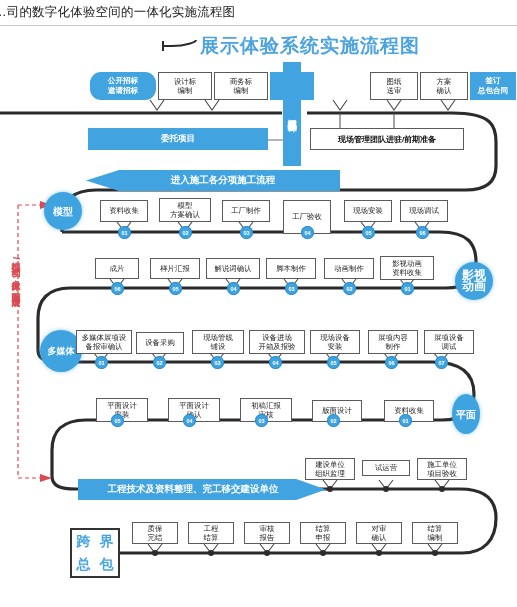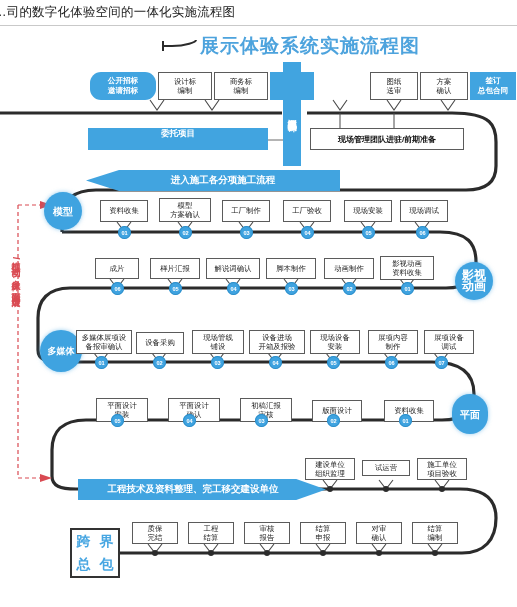--- a/index.html
+++ b/index.html
@@ -44,21 +44,21 @@
          box-shadow:0 0 4px rgba(63,163,224,.55);}
 
   
   .vstrip{position:absolute;background:#41a4e0;color:#fff;font-weight:bold;
           font-size:9px;line-height:10.5px;text-align:center;
           writing-mode:vertical-rl;display:flex;align-items:center;justify-content:center;
           letter-spacing:.5px;padding:2px 0;box-sizing:border-box;}
 
   
   .wbar{position:absolute;background:#41a4e0;color:#fff;font-weight:bold;
-        font-size:8.5px;display:flex;justify-content:center;}
+        font-size:8.5px;display:flex;align-items:center;justify-content:center;}
 
   
   .arrowL{position:absolute;background:#41a4e0;color:#fff;font-weight:bold;
           font-size:9.5px;display:flex;align-items:center;justify-content:center;
           padding-left:20px;box-sizing:border-box;
           clip-path:polygon(0% 50%, 13% 0%, 100% 0%, 100% 100%, 13% 100%);}
   .arrowR{position:absolute;background:#41a4e0;color:#fff;font-weight:bold;
           font-size:9.5px;display:flex;align-items:center;justify-content:center;
           padding-right:18px;box-sizing:border-box;
           clip-path:polygon(0% 0%, 88% 0%, 100% 50%, 88% 100%, 0% 100%);}
@@ -237,35 +237,35 @@
   <div class="stage" style="left:44px;top:192px;width:38px;height:38px;">
     <span style="white-space:pre-line">模型</span>
   </div>
   <div class="stage" style="left:455px;top:262px;width:38px;height:38px;font-size:12px;">
     <span style="white-space:pre-line">影视
 动画</span>
   </div>
   <div class="stage" style="left:40px;top:322px;width:42px;height:42px;font-size:9px;margin-top:8px;">
     <span style="white-space:pre-line">多媒体</span>
   </div>
-  <div class="stage" style="left:452px;top:394px;width:36px;height:40px;border-radius:20px;">
+  <div class="stage" style="left:452px;top:394px;width:28px;height:40px;">
     <span style="white-space:pre-line">平面</span>
   </div>
 
   <div class="wbox" style="left:100px;top:200px;width:48px;height:22px;">
     <span style="white-space:pre-line">资料收集</span>
     </div>
   <div class="wbox" style="left:159px;top:198px;width:52px;height:24px;">
     <span style="white-space:pre-line">模型
 方案确认</span>
     </div>
   <div class="wbox" style="left:222px;top:200px;width:48px;height:22px;">
     <span style="white-space:pre-line">工厂制作</span>
     </div>
-  <div class="wbox" style="left:283px;top:200px;width:48px;height:22px;">
+  <div class="wbox" style="left:283px;top:200px;width:48px;height:34px;">
     <span style="white-space:pre-line">工厂验收</span>
     </div>
   <div class="wbox" style="left:344px;top:200px;width:48px;height:22px;">
     <span style="white-space:pre-line">现场安装</span>
     </div>
   <div class="wbox" style="left:400px;top:200px;width:48px;height:22px;">
     <span style="white-space:pre-line">现场调试</span>
     </div>
 
   <div class="node" style="left:118px;top:226px;">

